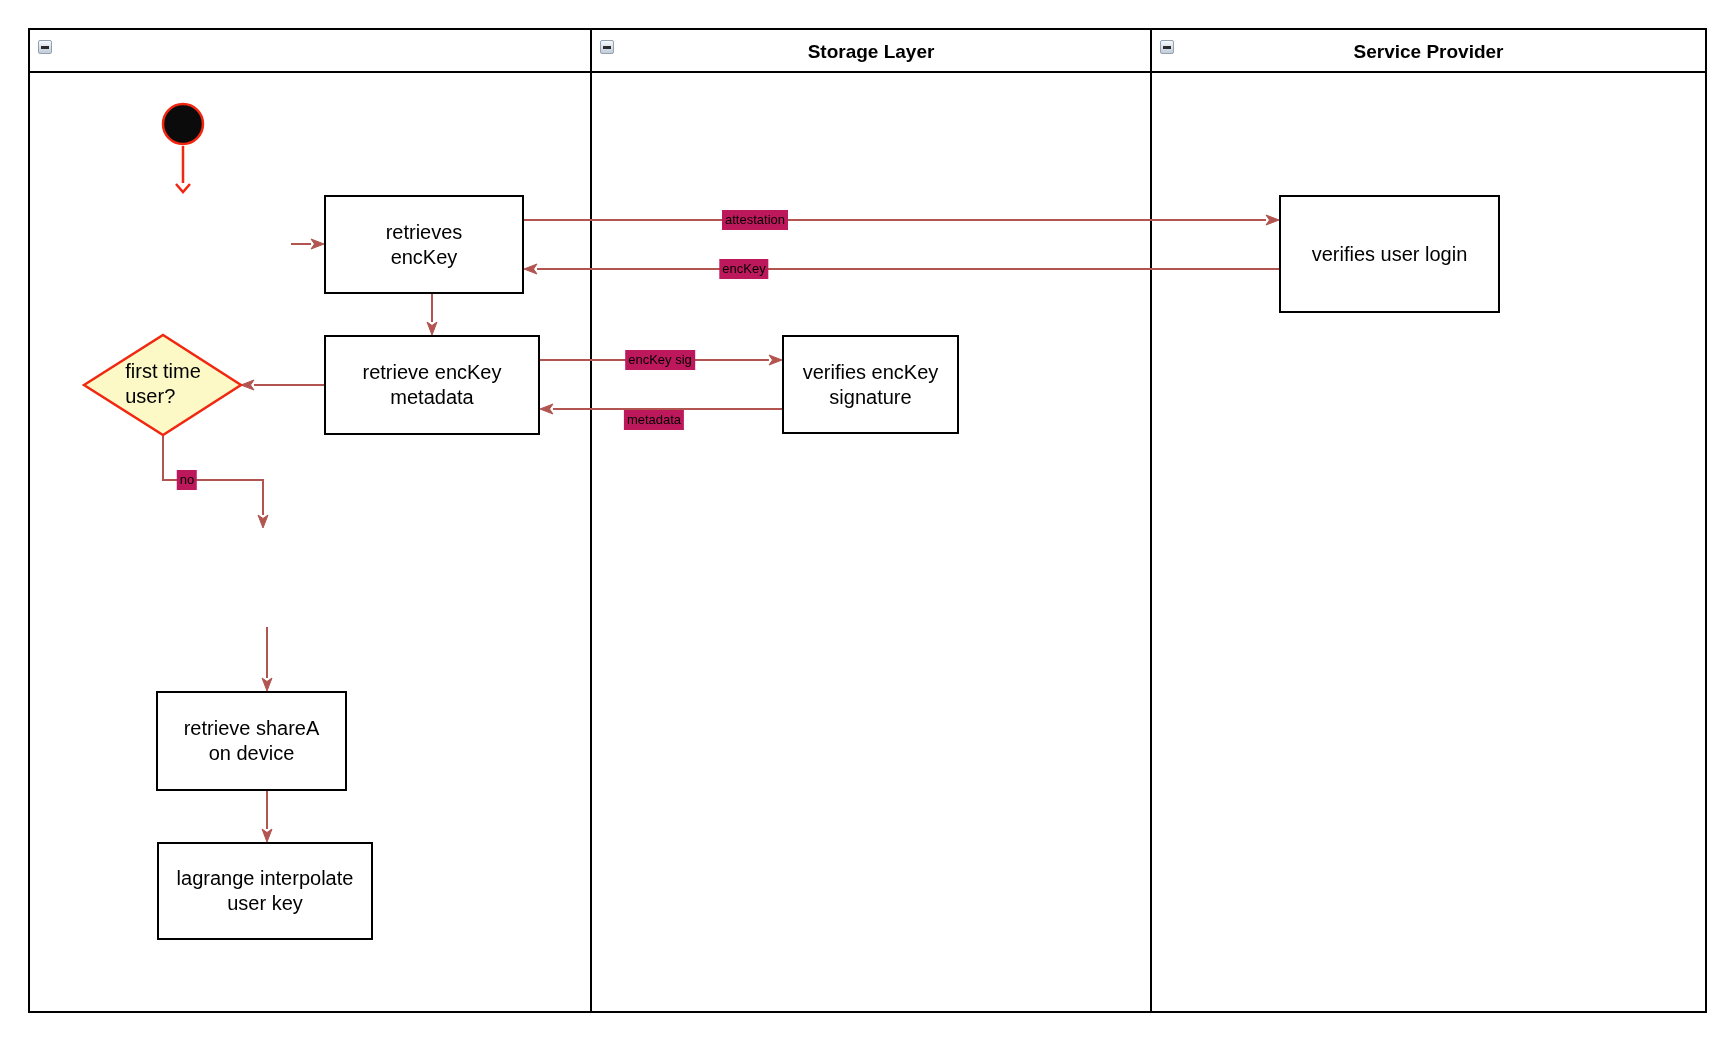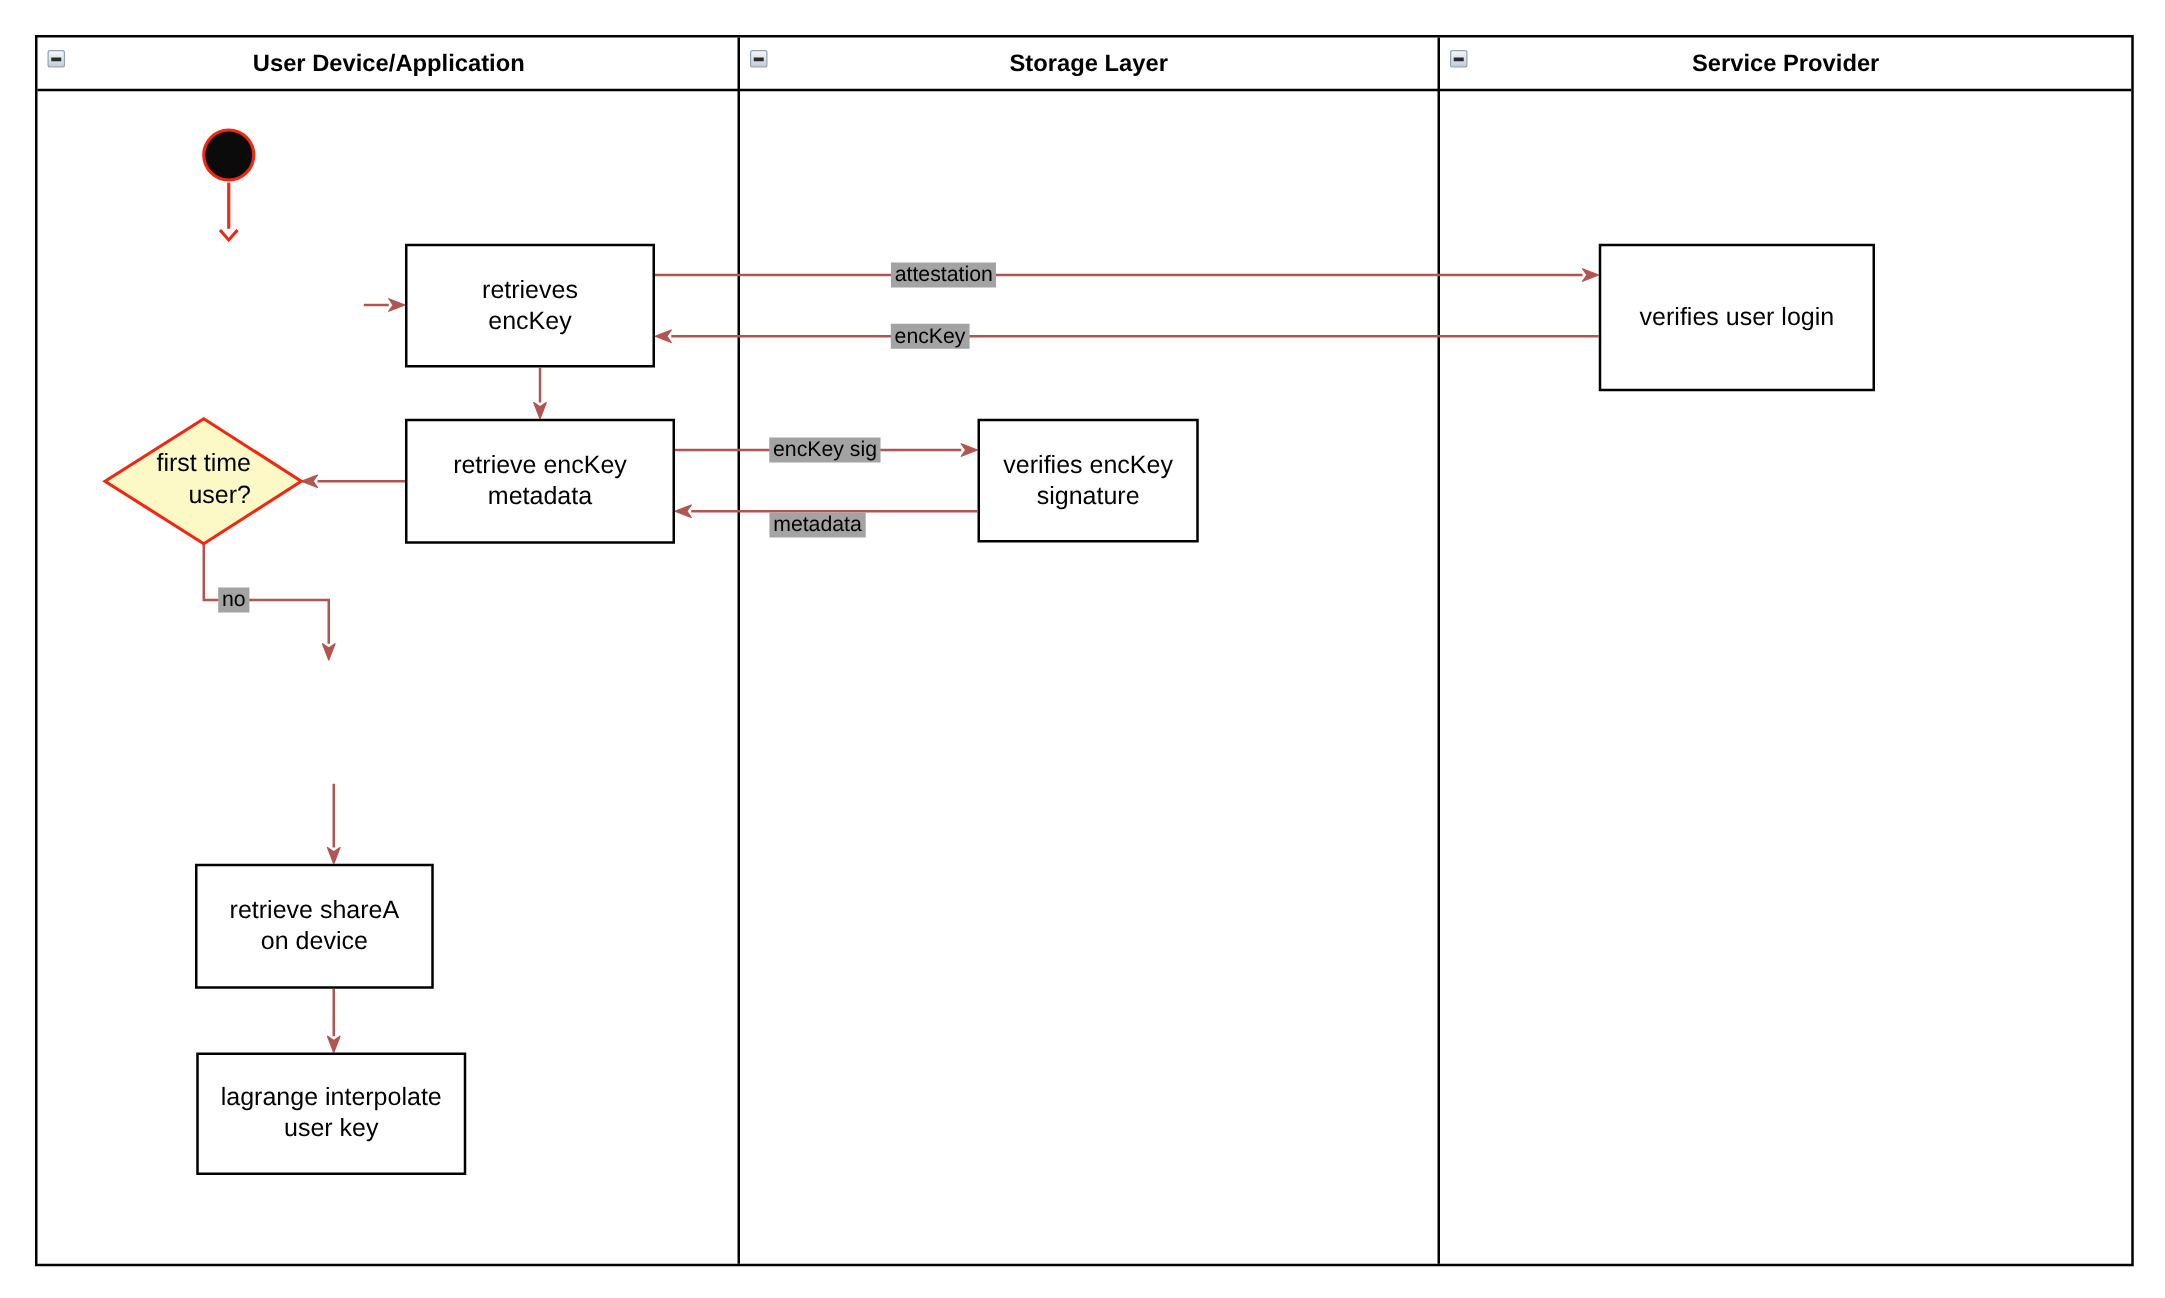--- a/index.html
+++ b/index.html
@@ -70,30 +70,30 @@
     align-items: center;
     justify-content: center;
     text-align: center;
     font-size: 20px;
     line-height: 25px;
     white-space: pre-line;
   }
   .edge-label {
     position: absolute;
     transform: translate(-50%, -50%);
-    background: #a3a3a3;
+    background: #be185d;
     padding: 0 3px;
-    font-size: 17px;
+    font-size: 13px;
     line-height: 20px;
     white-space: nowrap;
   }
   .diamond-label {
     position: absolute;
     transform: translate(-50%, -50%);
-    text-align: right;
+    text-align: left;
     font-size: 20px;
     line-height: 25px;
     white-space: pre-line;
     background: transparent;
   }
 </style>
 </head>
 <body>
 
 <div class="page">
@@ -124,21 +124,20 @@
       <line x1="752" y1="379" x2="523" y2="379" stroke="#b25450" stroke-width="2" marker-end="url(#arrow)"></line>
       <polyline points="133,405 133,450 233,450 233,485" fill="none" stroke="#b25450" stroke-width="2" marker-end="url(#arrow)"></polyline>
       <line x1="237" y1="597" x2="237" y2="648" stroke="#b25450" stroke-width="2" marker-end="url(#arrow)"></line>
       <line x1="237" y1="761" x2="237" y2="799" stroke="#b25450" stroke-width="2" marker-end="url(#arrow)"></line>
 
       <circle cx="153" cy="94" r="20" fill="#0b0b0b" stroke="#f12711" stroke-width="2.5"></circle>
 
       <polygon points="54,355 133,305 211,355 133,405" fill="#fcf9c6" stroke="#f12711" stroke-width="2.5"></polygon>
     </svg>
 
-    <div class="lane-title" style="left:0; width:562px">User Device/Application</div>
     <div class="lane-title" style="left:1122px; width:553px">Service Provider</div>
     <div class="lane-title" style="left:562px; width:558px">Storage Layer</div>
 
     <div class="collapse-btn" style="left:8px"></div>
     <div class="collapse-btn" style="left:570px"></div>
     <div class="collapse-btn" style="left:1130px"></div>
 
     <div class="node" style="left:294px; top:165px; width:200px; height:99px">retrieves
 encKey</div>
     <div class="node" style="left:294px; top:305px; width:216px; height:100px">retrieve encKey

